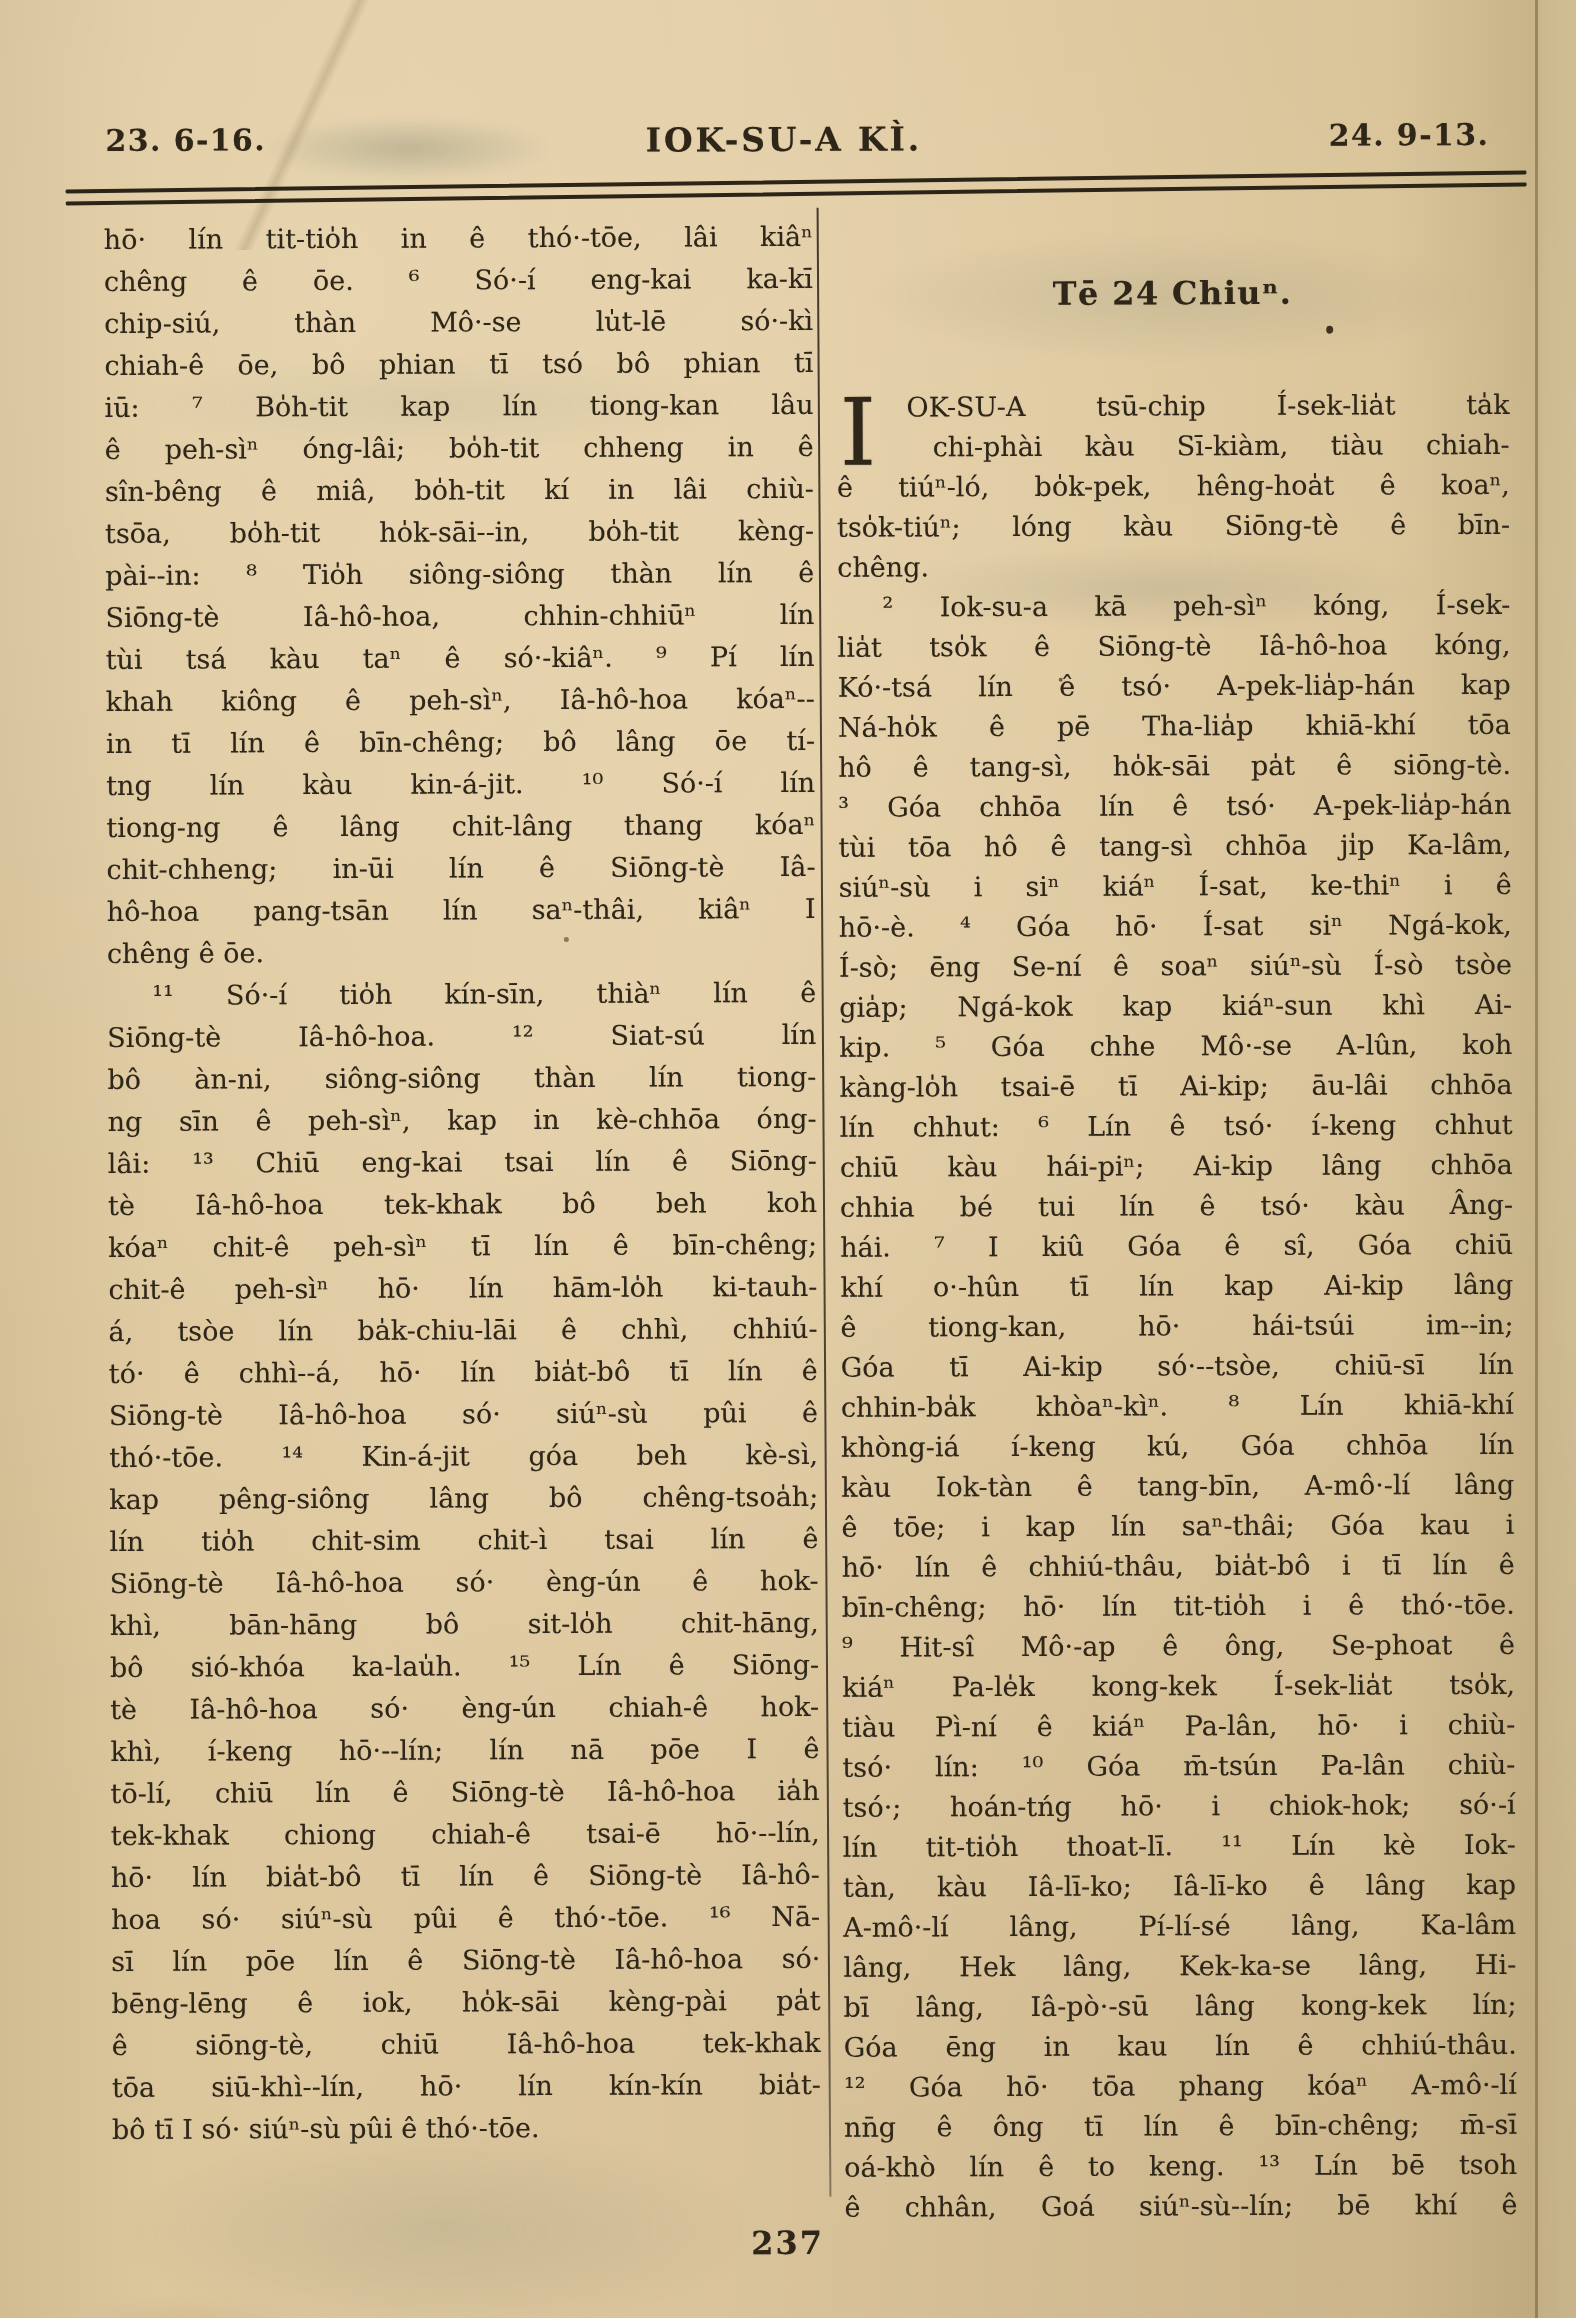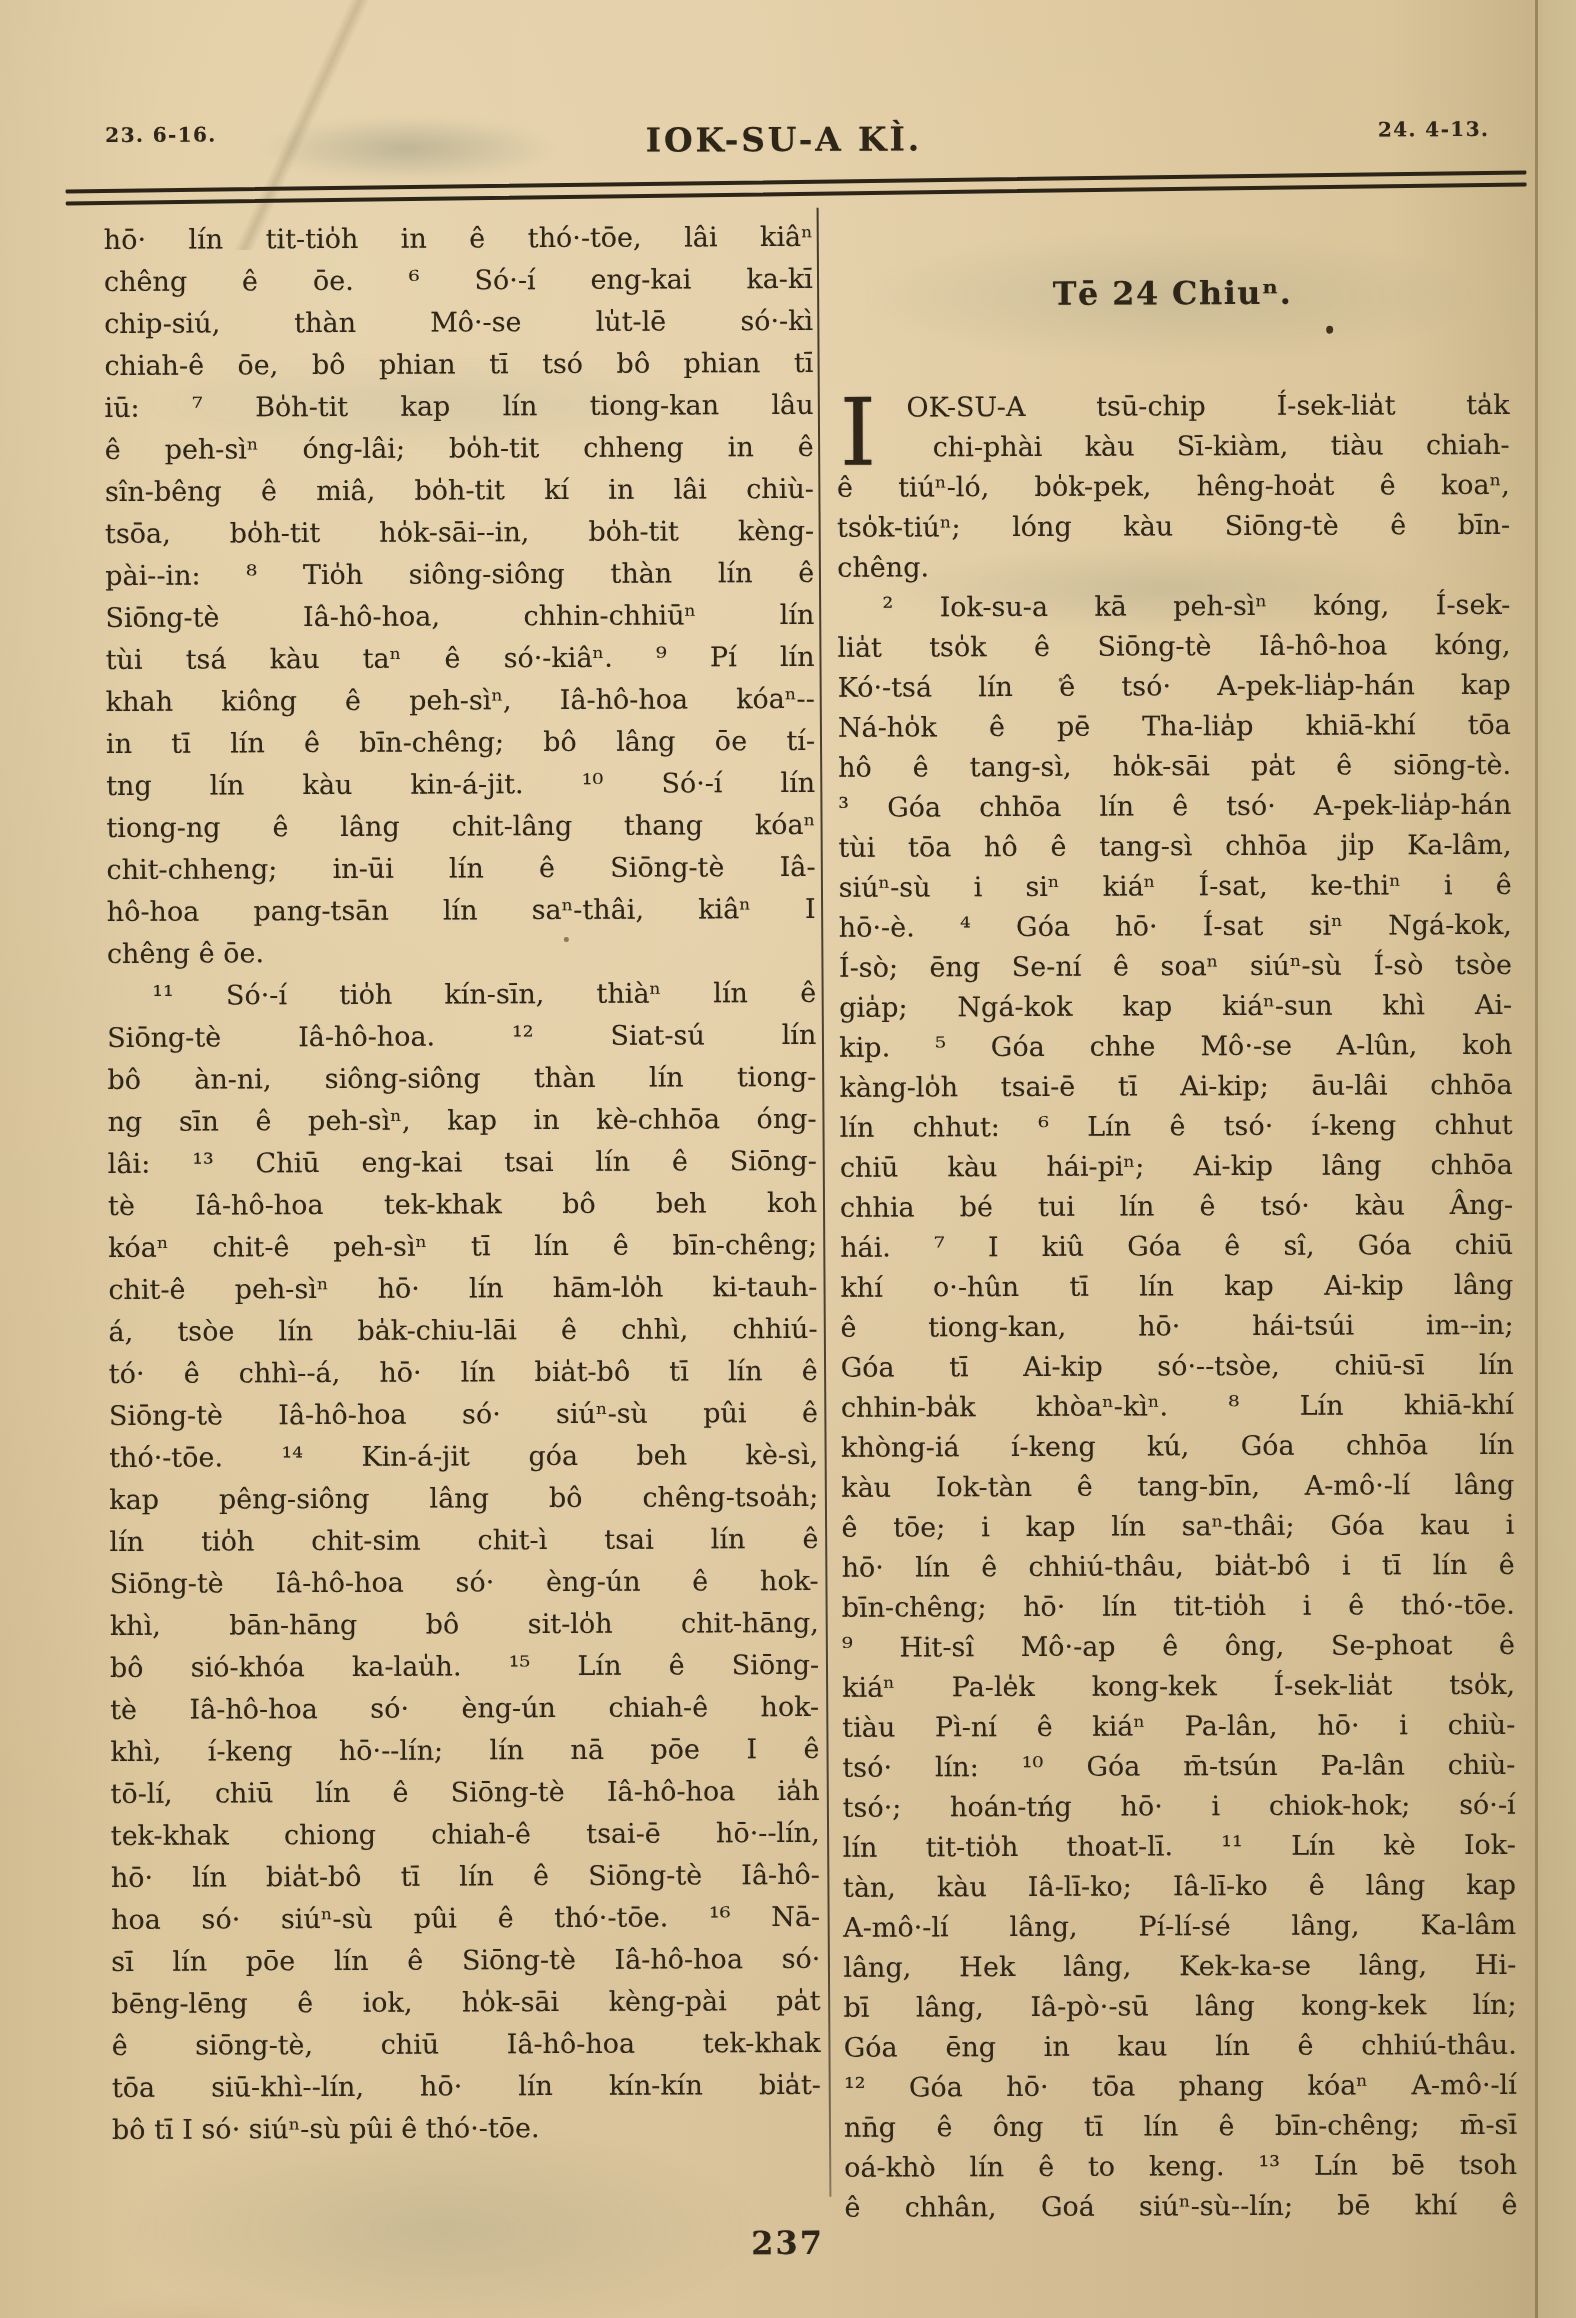--- a/index.html
+++ b/index.html
@@ -10,21 +10,21 @@
       radial-gradient(ellipse at 70% 45%, rgba(255,240,205,.15), transparent 60%),
       radial-gradient(ellipse at 85% 95%, rgba(120,92,50,.14), transparent 55%),
       linear-gradient(90deg,#d2bc92 0%,#dcc69c 10%,#e0caa2 45%,#dac49a 88%,#c9b489 97%,#cfbc92 100%),
       #d9c398;
     font-family:"DejaVu Serif","Liberation Serif",serif;
     color:#2e2619;
   }
   #content{position:absolute;inset:0;transform:rotate(-0.25deg);}
   .ink{text-shadow:0 0 0.9px rgba(46,38,25,.35);}
 
-  .hdr{position:absolute;top:120px;font-weight:bold;font-size:20px;letter-spacing:1.4px;white-space:nowrap;}
+  .hdr{position:absolute;top:120px;font-weight:bold;font-size:30px;letter-spacing:1.4px;white-space:nowrap;}
   #hdr-left{left:110px;}
   #hdr-center{left:0;right:0;text-align:center;font-size:33px;letter-spacing:2.8px;}
   #hdr-right{right:83px;}
 
   #rule{position:absolute;left:70px;top:180px;width:1461px;height:16px;transform:rotate(-0.5deg);}
   #rule .r1,#rule .r2{position:absolute;left:0;right:0;background:#2b2417;border-radius:1.4px;}
   #rule .r1{top:0;height:3.7px;}
   #rule .r2{bottom:0;height:4.2px;}
 
   #divider{position:absolute;left:823px;top:208px;width:2.3px;height:1989px;
@@ -79,21 +79,21 @@
   <div id="smudge-2" class="smudge"></div>
   <div id="smudge-3" class="smudge"></div>
   <div id="smudge-4" class="smudge"></div>
   <div id="smudge-5" class="smudge"></div>
   <div id="stain"></div>
 
   <div id="content">
 
     <div id="hdr-left" class="hdr ink">23. 6-16.</div>
     <div id="hdr-center" class="hdr ink">IOK-SU-A KÌ.</div>
-    <div id="hdr-right" class="hdr ink">24. 4-13.</div>
+    <div id="hdr-right" class="hdr ink">24. 9-13.</div>
 
     <div id="rule">
       <div class="r1"></div>
         <div class="r2"></div>
     </div>
 
     <div id="divider"></div>
 
     <div id="col-left" class="col">
         <div class="line">hō· lín tit-tio̍h in ê thó·-tōe, lâi kiâⁿ</div>

